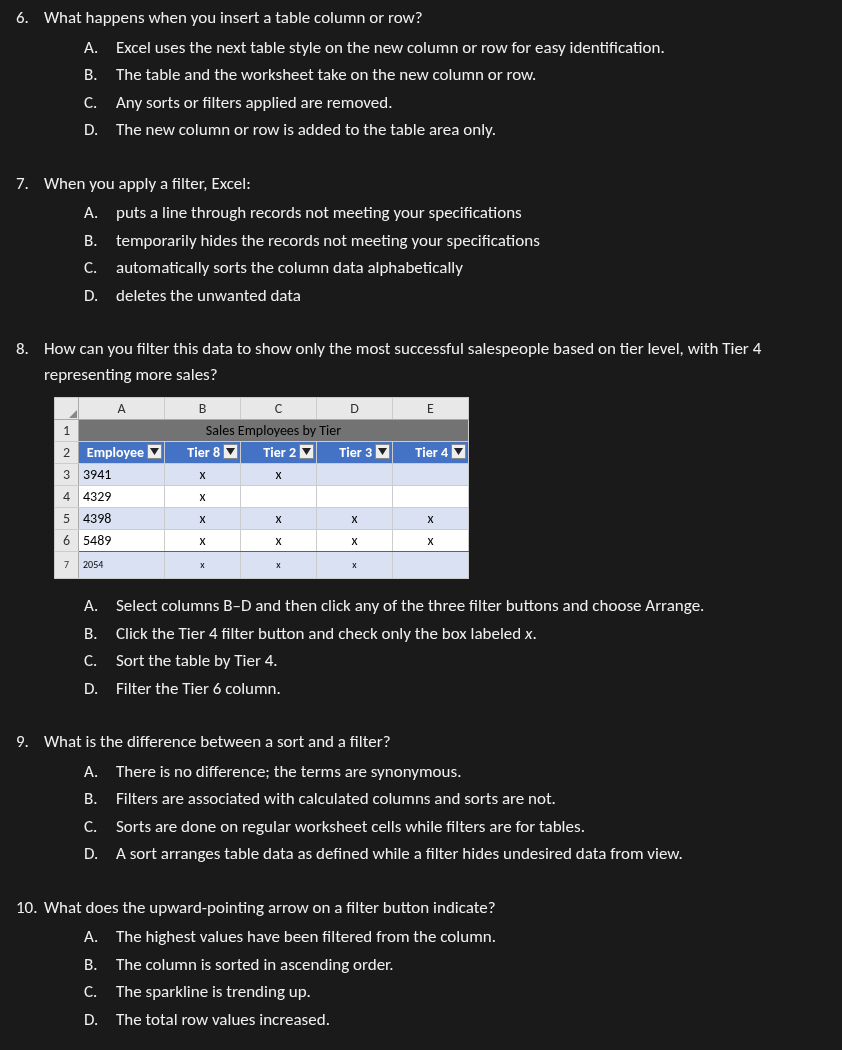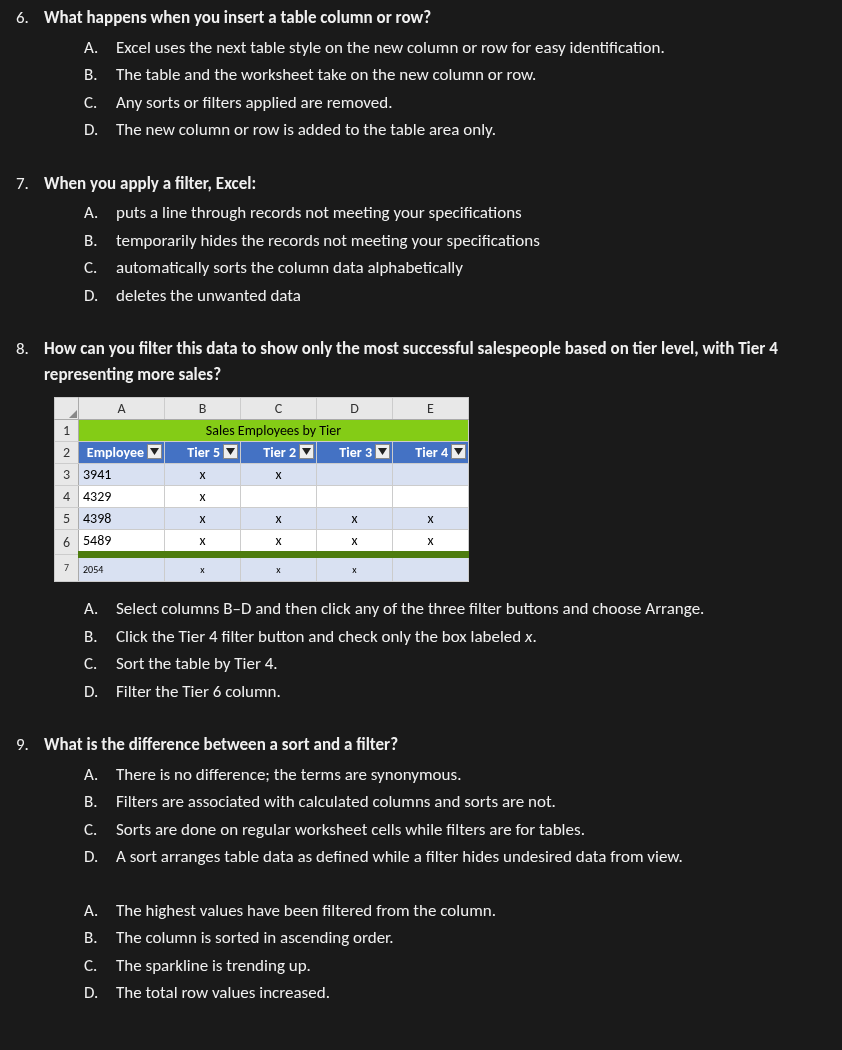--- a/index.html
+++ b/index.html
@@ -22,21 +22,20 @@
   }
   .q-num {
     width: 34px;
     text-align: left;
     flex-shrink: 0;
     padding-left: 6px;
   }
   .q-text {
     flex: 1;
     padding-right: 10px;
-    font-weight: bold;
   }
   .options {
     margin-top: 4px;
     padding-left: 74px;
   }
   .opt-row {
     display: flex;
     align-items: flex-start;
     margin-bottom: 2px;
   }
@@ -76,21 +75,21 @@
   }
   .excel .colhead {
     background: #e8e8e8;
     color: #333;
     text-align: center;
     font-weight: normal;
     border-bottom: 1px solid #aaa;
   }
   .excel .title-row td.merged {
     text-align: center;
-    background: #84cc16;
+    background: #737373;
   }
   .excel .hdr {
     background: #4472c4;
     color: #fff;
     font-weight: bold;
     text-align: right;
     position: relative;
     padding-right: 20px;
   }
   .excel .hdr .filterbtn {
@@ -117,21 +116,21 @@
     position: relative;
   }
   .excel .corner::after {
     content:"";
     position:absolute;
     right:1px; bottom:1px;
     width:0;height:0;
     border-left:8px solid transparent;
     border-bottom:8px solid #888;
   }
-  .lastband td.cell { border-bottom: 7px solid #4d7c0f; }
+  .lastband td.cell { border-bottom: 1px solid #4d7c0f; }
 </style>
 </head>
 <body>
 
 <div class="question">
   <div class="q-row">
     <div class="q-num">6.</div>
     <div class="q-text">What happens when you insert a table column or row?</div>
   </div>
   <div class="options">
@@ -200,21 +199,21 @@
         <th class="rownum">1</th>
         <td class="merged" colspan="5">Sales Employees by Tier</td>
       </tr>
       <tr>
         <th class="rownum">2</th>
         <td class="hdr"><span>Employee</span><span class="filterbtn">
                 <svg width="9" height="7">
                   <polygon points="0,0 9,0 4.5,7" fill="#222"></polygon>
                 </svg>
               </span></td>
-        <td class="hdr"><span>Tier 5</span><span class="filterbtn">
+        <td class="hdr"><span>Tier 8</span><span class="filterbtn">
                 <svg width="9" height="7">
                   <polygon points="0,0 9,0 4.5,7" fill="#222"></polygon>
                 </svg>
               </span></td>
         <td class="hdr"><span>Tier 2</span><span class="filterbtn">
                 <svg width="9" height="7">
                   <polygon points="0,0 9,0 4.5,7" fill="#222"></polygon>
                 </svg>
               </span></td>
         <td class="hdr"><span>Tier 3</span><span class="filterbtn">
@@ -311,20 +310,24 @@
         <div class="opt-text">Sorts are done on regular worksheet cells while filters are for tables.</div>
       </div>
     <div class="opt-row">
         <div class="opt-letter">D.</div>
         <div class="opt-text">A sort arranges table data as defined while a filter hides undesired data from view.</div>
       </div>
   </div>
 </div>
 
 <div class="question">
+  <div class="q-row">
+    <div class="q-num">10.</div>
+    <div class="q-text">What does the upward-pointing arrow on a filter button indicate?</div>
+  </div>
   <div class="options">
     <div class="opt-row">
         <div class="opt-letter">A.</div>
         <div class="opt-text">The highest values have been filtered from the column.</div>
       </div>
     <div class="opt-row">
         <div class="opt-letter">B.</div>
         <div class="opt-text">The column is sorted in ascending order.</div>
       </div>
     <div class="opt-row">

